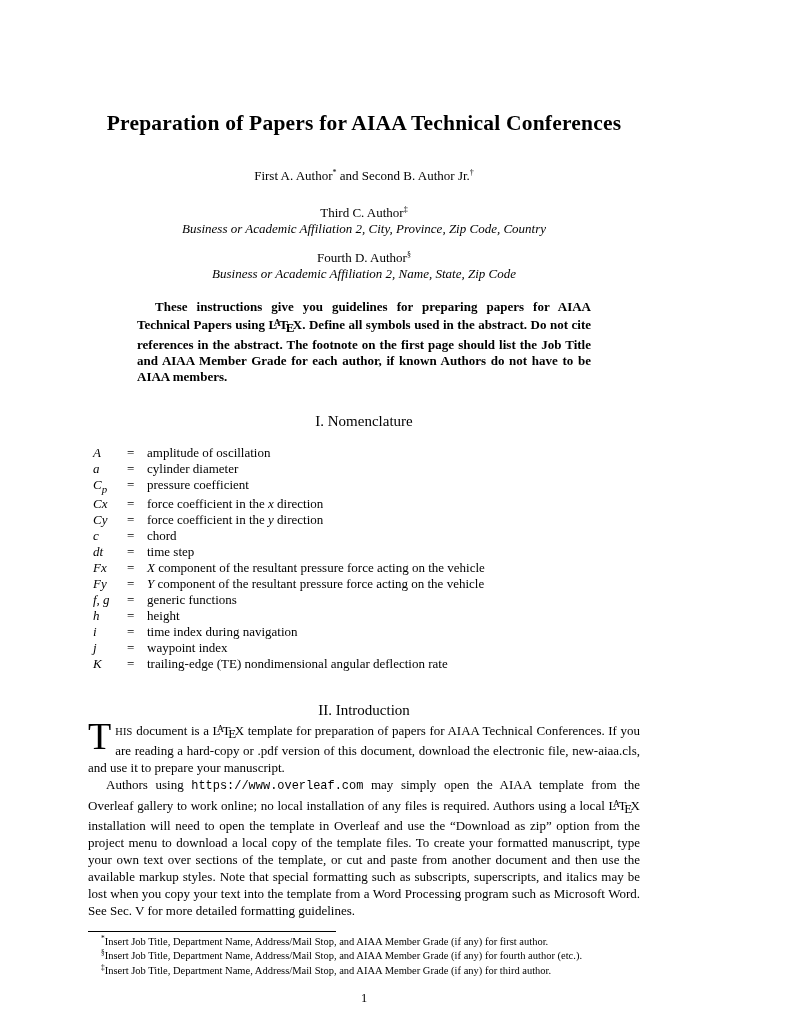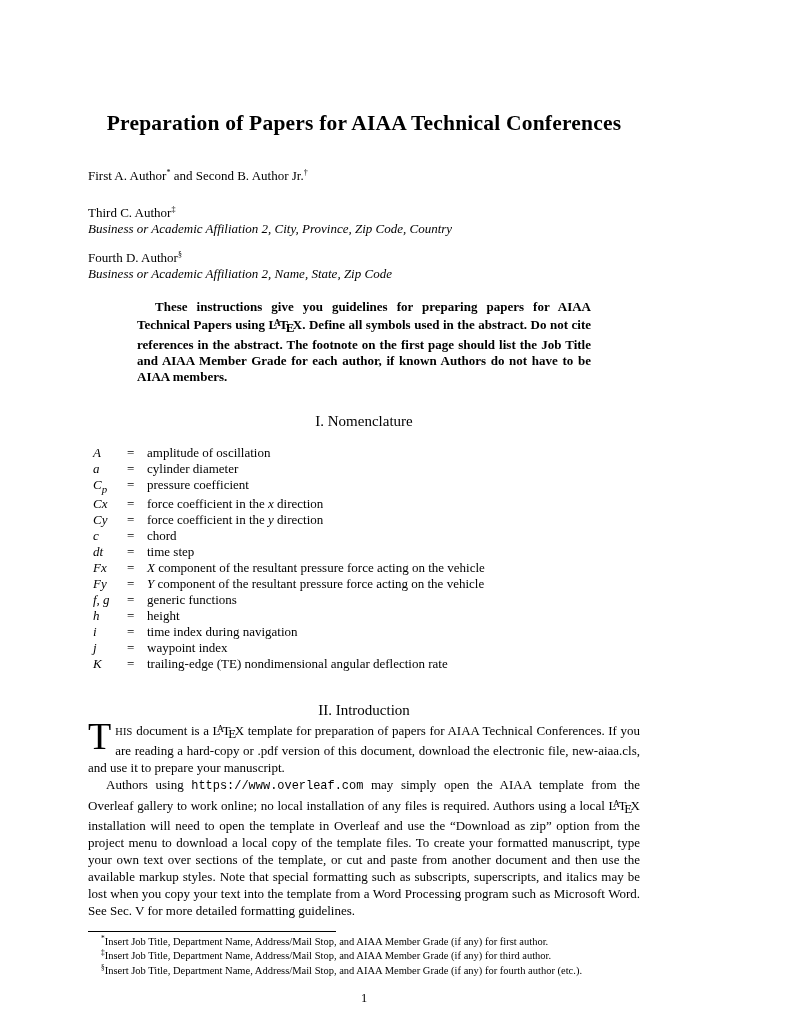--- a/index.html
+++ b/index.html
@@ -5,21 +5,21 @@
   html,body{margin:0;padding:0;background:#ffffff;}
   .page{
     width:728px;height:1028px;background:#ffffff;color:#000;
     font-family:"Liberation Serif","DejaVu Serif",serif;
     position:relative;box-sizing:border-box;padding:0 88px;overflow:hidden;margin-top:26px;
   }
   .title{
     font-size:21.5px;font-weight:bold;text-align:center;
     margin:85px 0 0 0;line-height:25px;letter-spacing:0.2px;
   }
-  .author-group{font-size:13px;line-height:16px;}
+  .author-group{text-align:center;font-size:13px;line-height:16px;}
   .ag1{margin-top:32px;}
   .ag2{margin-top:21px;}
   .ag3{margin-top:13px;}
   .author-group .affil{font-style:italic;}
   sup{font-size:0.62em;line-height:0;}
   .abstract{
     margin:17px 49px 0 49px;font-weight:bold;text-align:justify;
     font-size:13px;line-height:16.4px;text-indent:18px;
   }
   .section-heading{
@@ -154,19 +154,19 @@
 
   <div class="intro">
     <p class="p1"><span class="dropcap">T</span><span><span class="sc">his</span> document is a <span class="latex">L<span class="lA">A</span>T<span class="lE">E</span>X</span> template for preparation of papers for AIAA Technical Conferences. If you are reading a hard-copy or .pdf version of this document, download the electronic file, new-aiaa.cls, and use it to prepare your manuscript.</span></p>
     <p class="p2">Authors using <span class="tt">https://www.overleaf.com</span> may simply open the AIAA template from the Overleaf gallery to work online; no local installation of any files is required. Authors using a local <span class="latex">L<span class="lA">A</span>T<span class="lE">E</span>X</span> installation will need to open the template in Overleaf and use the “Download as zip” option from the project menu to download a local copy of the template files. To create your formatted manuscript, type your own text over sections of the template, or cut and paste from another document and then use the available markup styles. Note that special formatting such as subscripts, superscripts, and italics may be lost when you copy your text into the template from a Word Processing program such as Microsoft Word. See Sec. V for more detailed formatting guidelines.</p>
   </div>
 
   <hr class="footnote-rule">
 
   <div class="footnotes">
     <div class="footnote"><sup>*</sup><span>Insert Job Title, Department Name, Address/Mail Stop, and AIAA Member Grade (if any) for first author.</span></div>
+    <div class="footnote"><sup>§</sup><span>Insert Job Title, Department Name, Address/Mail Stop, and AIAA Member Grade (if any) for fourth author (etc.).</span></div>
     <div class="footnote"><sup>‡</sup><span>Insert Job Title, Department Name, Address/Mail Stop, and AIAA Member Grade (if any) for third author.</span></div>
-    <div class="footnote"><sup>§</sup><span>Insert Job Title, Department Name, Address/Mail Stop, and AIAA Member Grade (if any) for fourth author (etc.).</span></div>
   </div>
 
   <div class="page-number">1</div>
 
 </div>
 
 </body></html>

